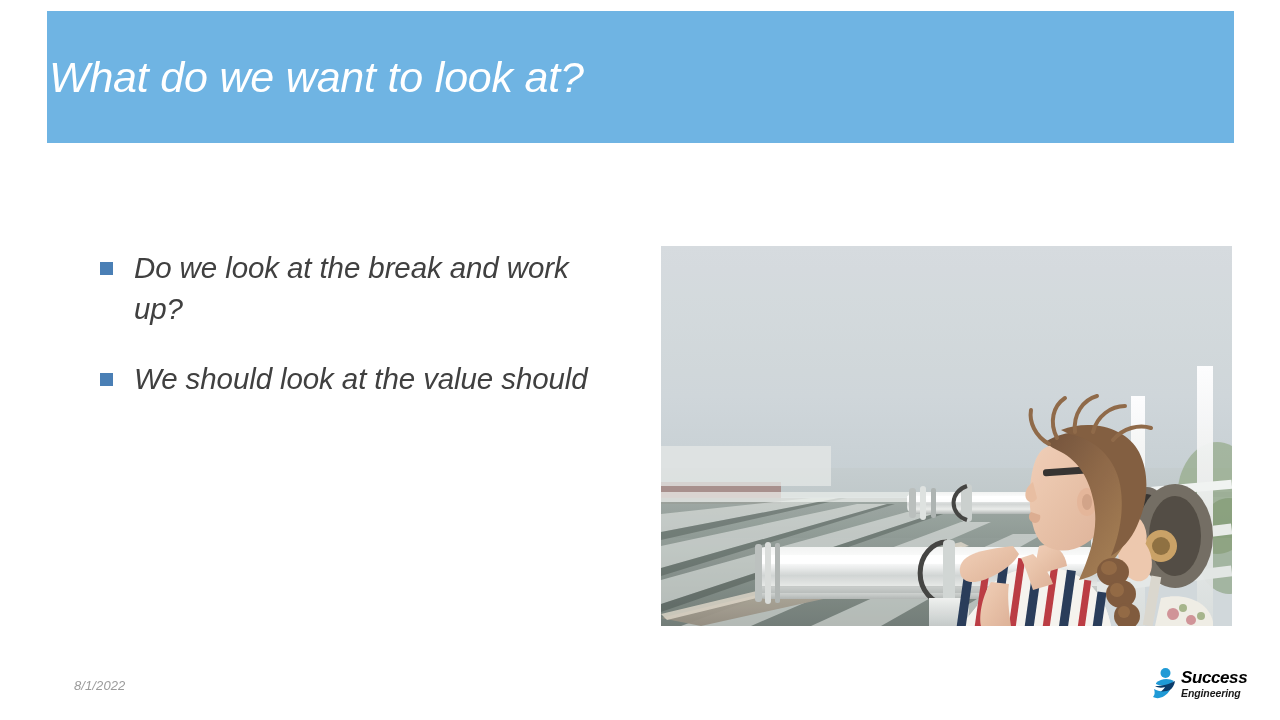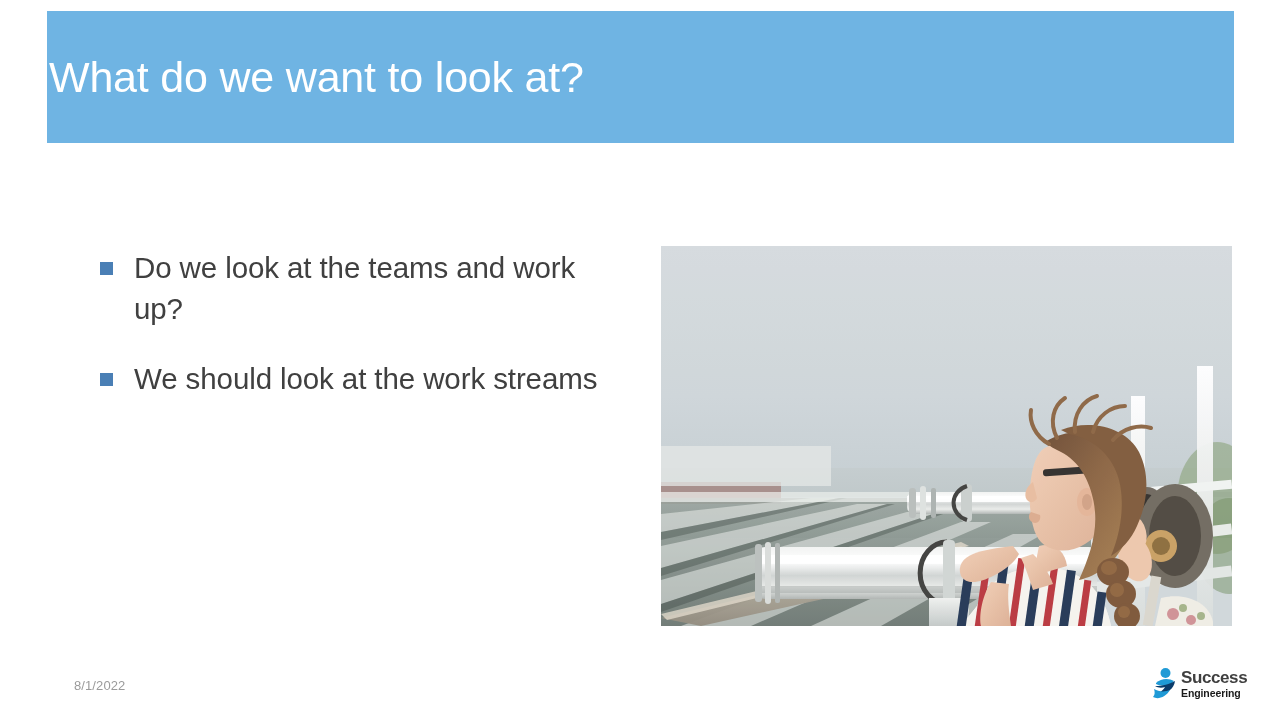--- a/index.html
+++ b/index.html
@@ -15,20 +15,21 @@
     overflow: hidden;
     position: relative;
   }
 
   .slide {
     position: absolute;
     left: 0; top: 0;
     width: 1280px;
     height: 720px;
     background: #ffffff;
+    font-style: italic;
   }
 
   
   .title-banner {
     position: absolute;
     left: 47px;
     top: 11px;
     width: 1187px;
     height: 132px;
     background: #6fb4e3;
@@ -121,21 +122,21 @@
   }
   .logo-words {
     display: flex;
     flex-direction: column;
     justify-content: center;
     line-height: 1;
   }
   .logo-main {
     font-size: 17px;
     font-weight: bold;
-    color: #404040;
+    color: #000000;
     letter-spacing: -0.4px;
   }
   .logo-sub {
     font-size: 10.5px;
     font-weight: bold;
     color: #1a1a1a;
     letter-spacing: -0.1px;
     margin-top: 2px;
   }
 </style>
@@ -145,27 +146,27 @@
 <div class="slide">
 
   <div class="title-banner">
     <div class="title-text">What do we want to look at?</div>
   </div>
 
   <div class="body-col">
 
     <div class="bullet-row">
       <span class="bullet-marker"></span>
-      <span class="bullet-text">Do we look at the teams and work up?</span>
+      <span class="bullet-text">Do we look at the break and work up?</span>
     </div>
 
 
     <div class="bullet-row">
       <span class="bullet-marker"></span>
-      <span class="bullet-text">We should look at the work streams</span>
+      <span class="bullet-text">We should look at the value should</span>
     </div>
 
   </div>
 
   <div class="photo">
     <svg width="571" height="380" viewBox="0 0 571 380" xmlns="http://www.w3.org/2000/svg">
       <defs>
         <linearGradient id="sky" x1="0" y1="0" x2="0" y2="1">
           <stop offset="0%" stop-color="#d4dade"></stop>
           <stop offset="60%" stop-color="#cdd4d8"></stop>

